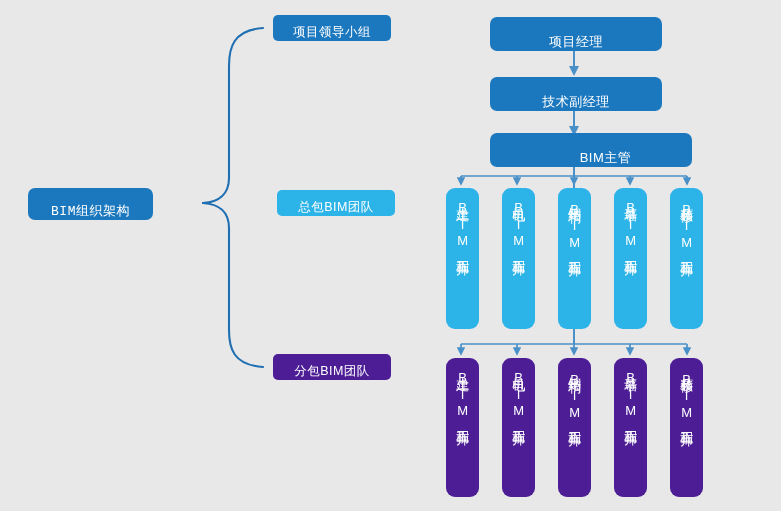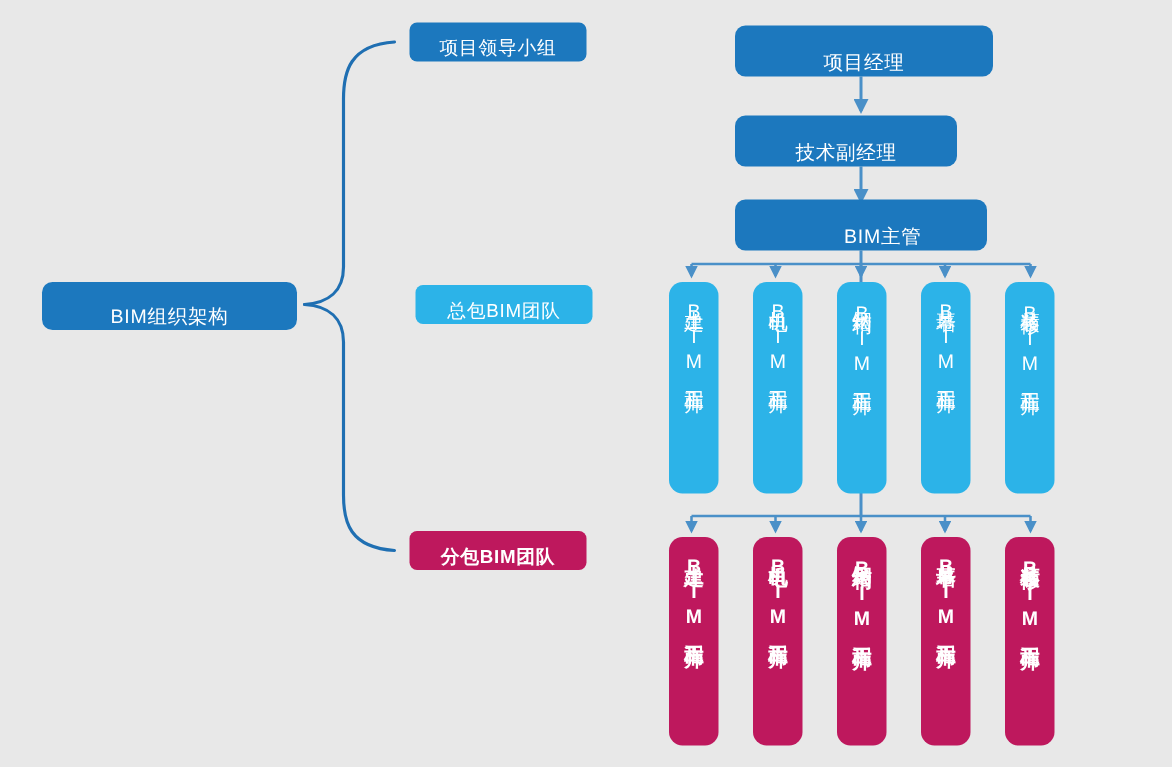--- a/index.html
+++ b/index.html
@@ -38,22 +38,21 @@
     letter-spacing: 0.5px;
     z-index: 3;
   }
   .node-dark {
     background: #1c78be;
   }
   .node-light {
     background: #2cb3e8;
   }
   .node-green {
-    background: #be185d;
-    font-weight: bold;
+    background: #4c1d95;
   }
   .node-wide {
     font-size: 13px;
   }
   .node-root {
     font-size: 13px;
   }
   .node-branch {
     font-size: 12.5px;
     border-radius: 5px;
@@ -111,45 +110,45 @@
     <g fill="none" stroke="#4a90c8" stroke-width="1.7">
       <line x1="461" y1="344" x2="687" y2="344"></line>
       <line x1="461" y1="344" x2="461" y2="354" marker-end="url(#arrow)"></line>
       <line x1="517" y1="344" x2="517" y2="354" marker-end="url(#arrow)"></line>
       <line x1="574" y1="344" x2="574" y2="354" marker-end="url(#arrow)"></line>
       <line x1="630" y1="344" x2="630" y2="354" marker-end="url(#arrow)"></line>
       <line x1="687" y1="344" x2="687" y2="354" marker-end="url(#arrow)"></line>
     </g>
   </svg>
 
-  <div class="node node-dark node-root" style="left:28px; top:188px; width:170px; height:32px;">
+  <div class="node node-dark node-root" style="left:28px; top:188px; width:125px; height:32px;font-family:Liberation Mono, monospace;">
     <span>BIM组织架构</span>
   </div>
 
   <div class="node node-dark node-branch" style="left:273px; top:15px; width:118px; height:26px;">
     <span>项目领导小组</span>
   </div>
 
   <div class="node node-light node-branch" style="left:277px; top:190px; width:118px; height:26px;">
     <span>总包BIM团队</span>
   </div>
 
   <div class="node node-green node-branch" style="left:273px; top:354px; width:118px; height:26px;">
     <span>分包BIM团队</span>
   </div>
 
   <div class="node node-dark node-wide" style="left:490px; top:17px; width:172px; height:34px;">
     <span>项目经理</span>
   </div>
 
-  <div class="node node-dark node-wide" style="left:490px; top:77px; width:148px; height:34px;">
+  <div class="node node-dark node-wide" style="left:490px; top:77px; width:172px; height:34px;">
     <span>技术副经理</span>
   </div>
 
-  <div class="node node-dark node-wide" style="left:490px; top:133px; width:168px; height:34px;padding-left:29px;">
+  <div class="node node-dark node-wide" style="left:490px; top:133px; width:202px; height:34px;padding-left:29px;">
     <span>BIM主管</span>
   </div>
 
   <div class="node node-light node-col" style="left:446px; top:188px; width:33px; height:141px;">
     <span class="vtext">土建BIM工程师</span>
   </div>
   <div class="node node-light node-col" style="left:502px; top:188px; width:33px; height:141px;">
     <span class="vtext">机电BIM工程师</span>
   </div>
   <div class="node node-light node-col" style="left:558px; top:188px; width:33px; height:141px;">

